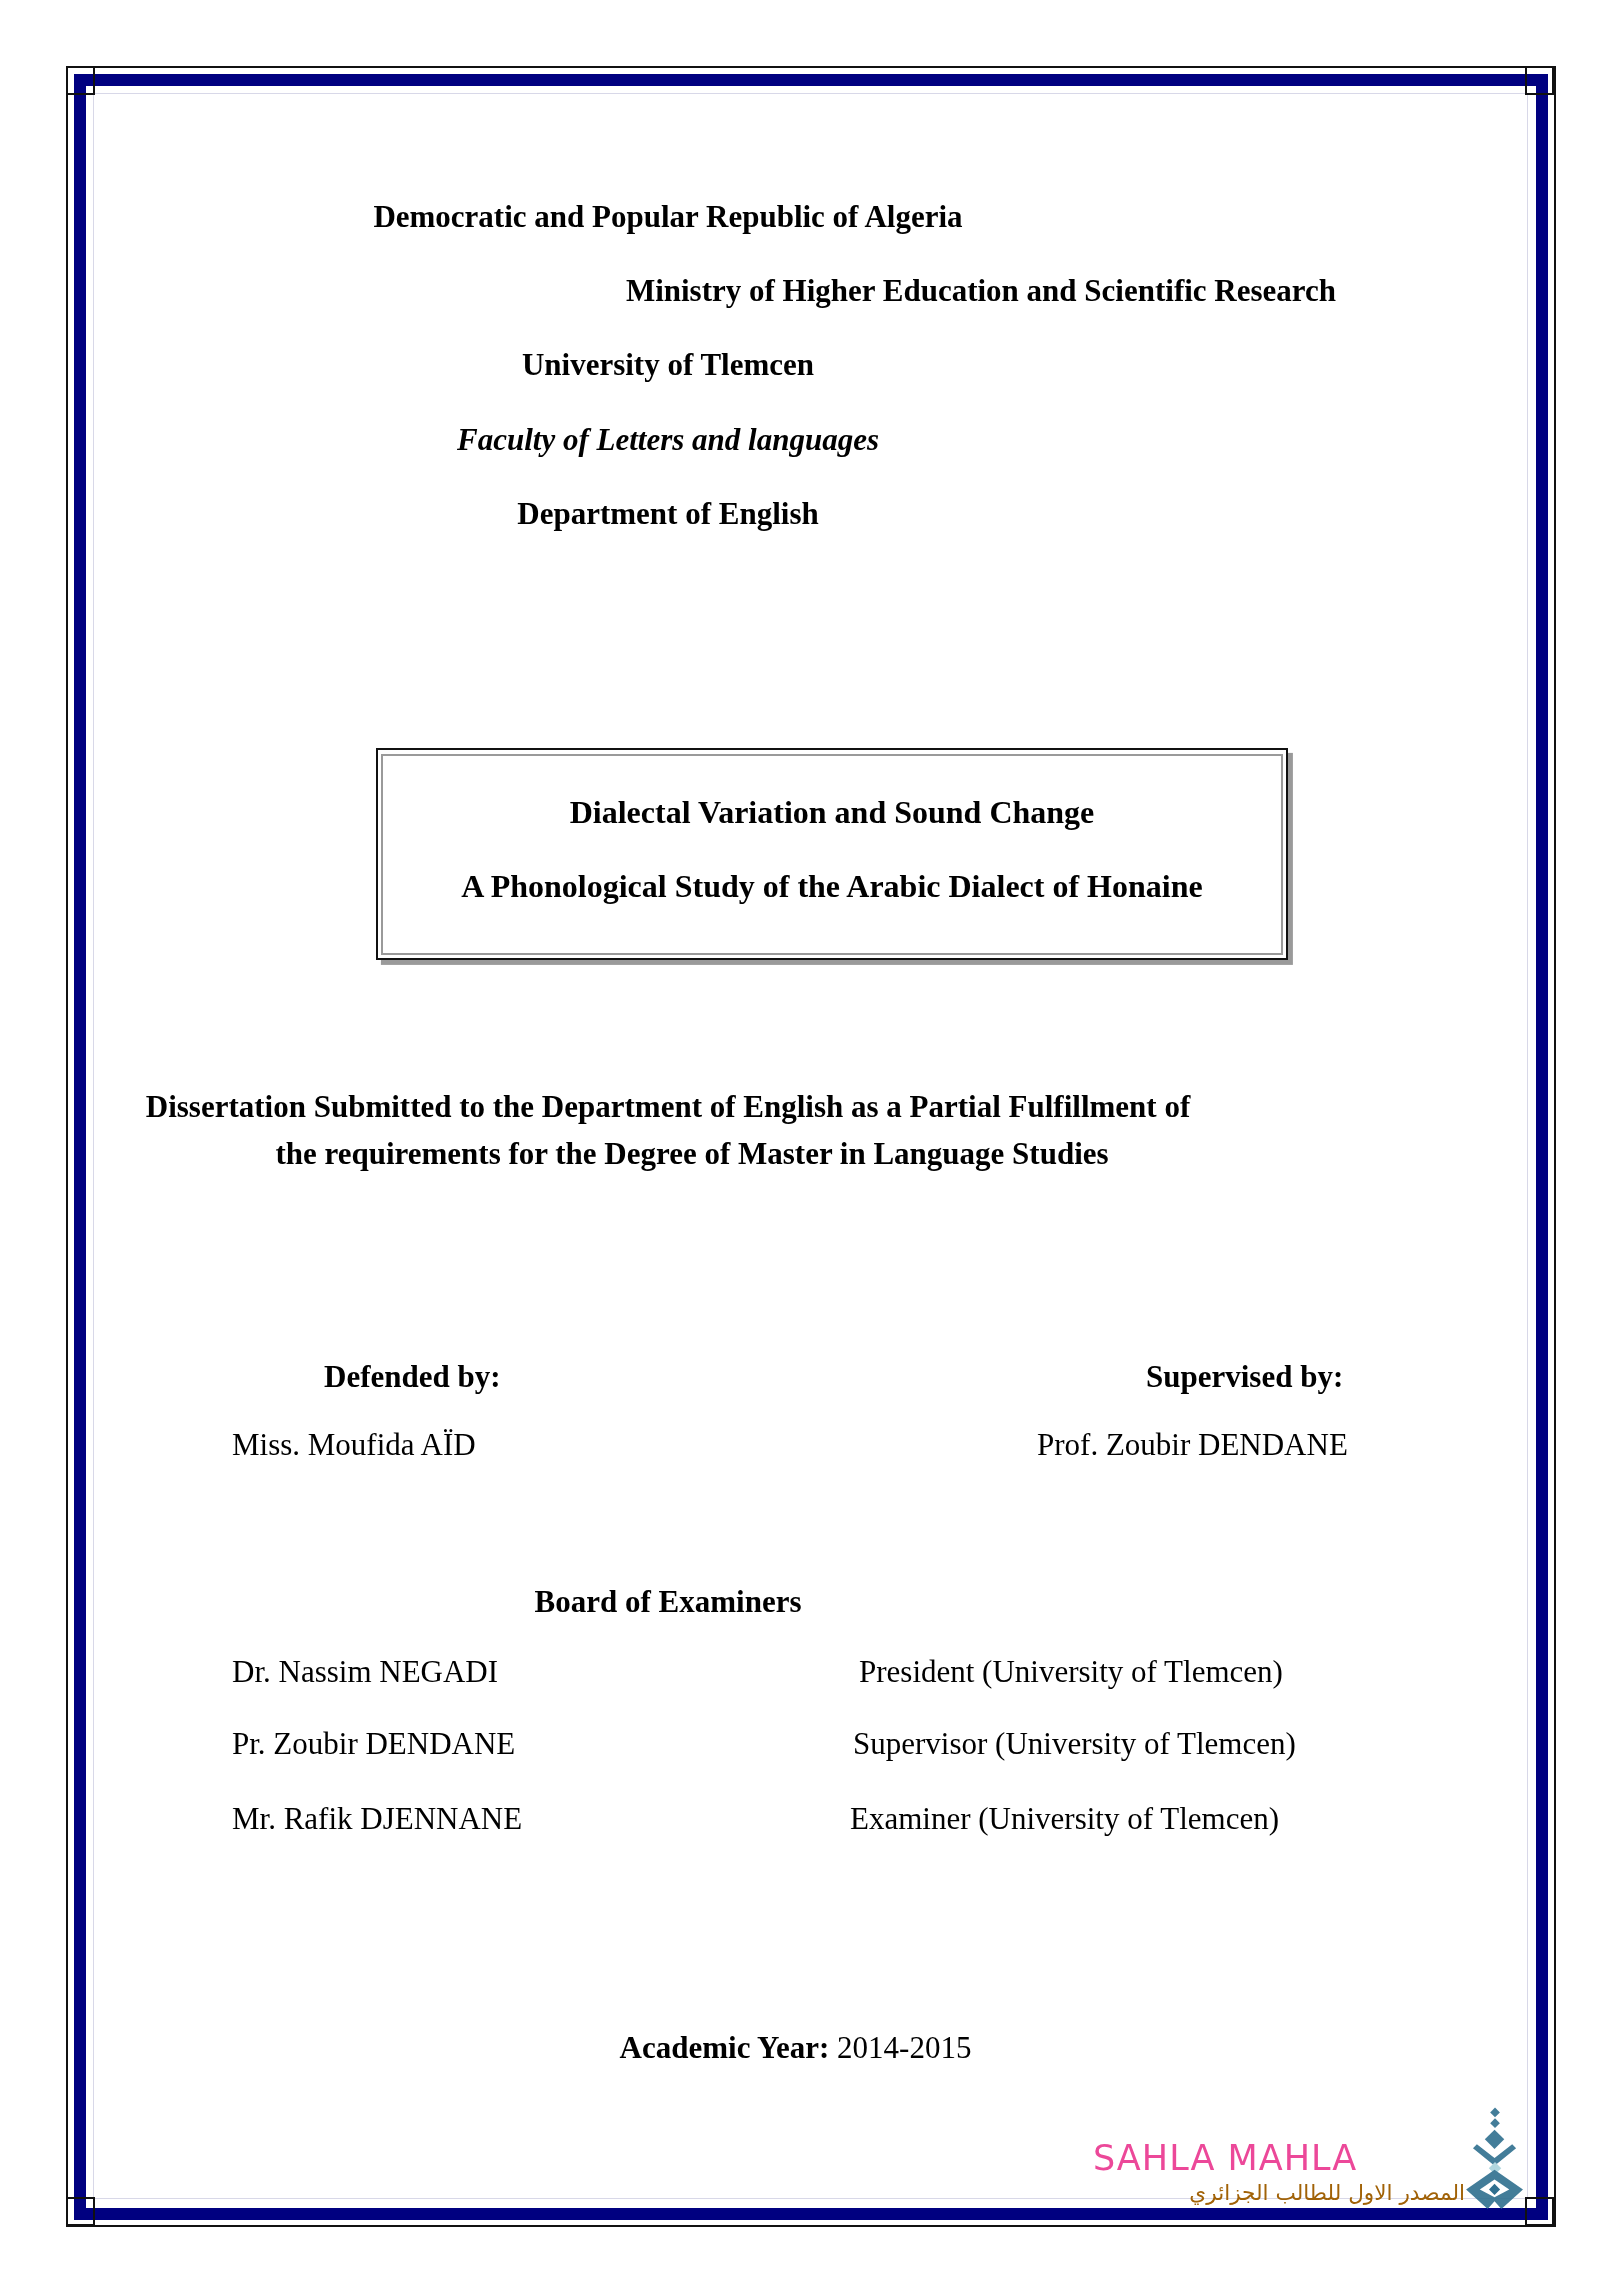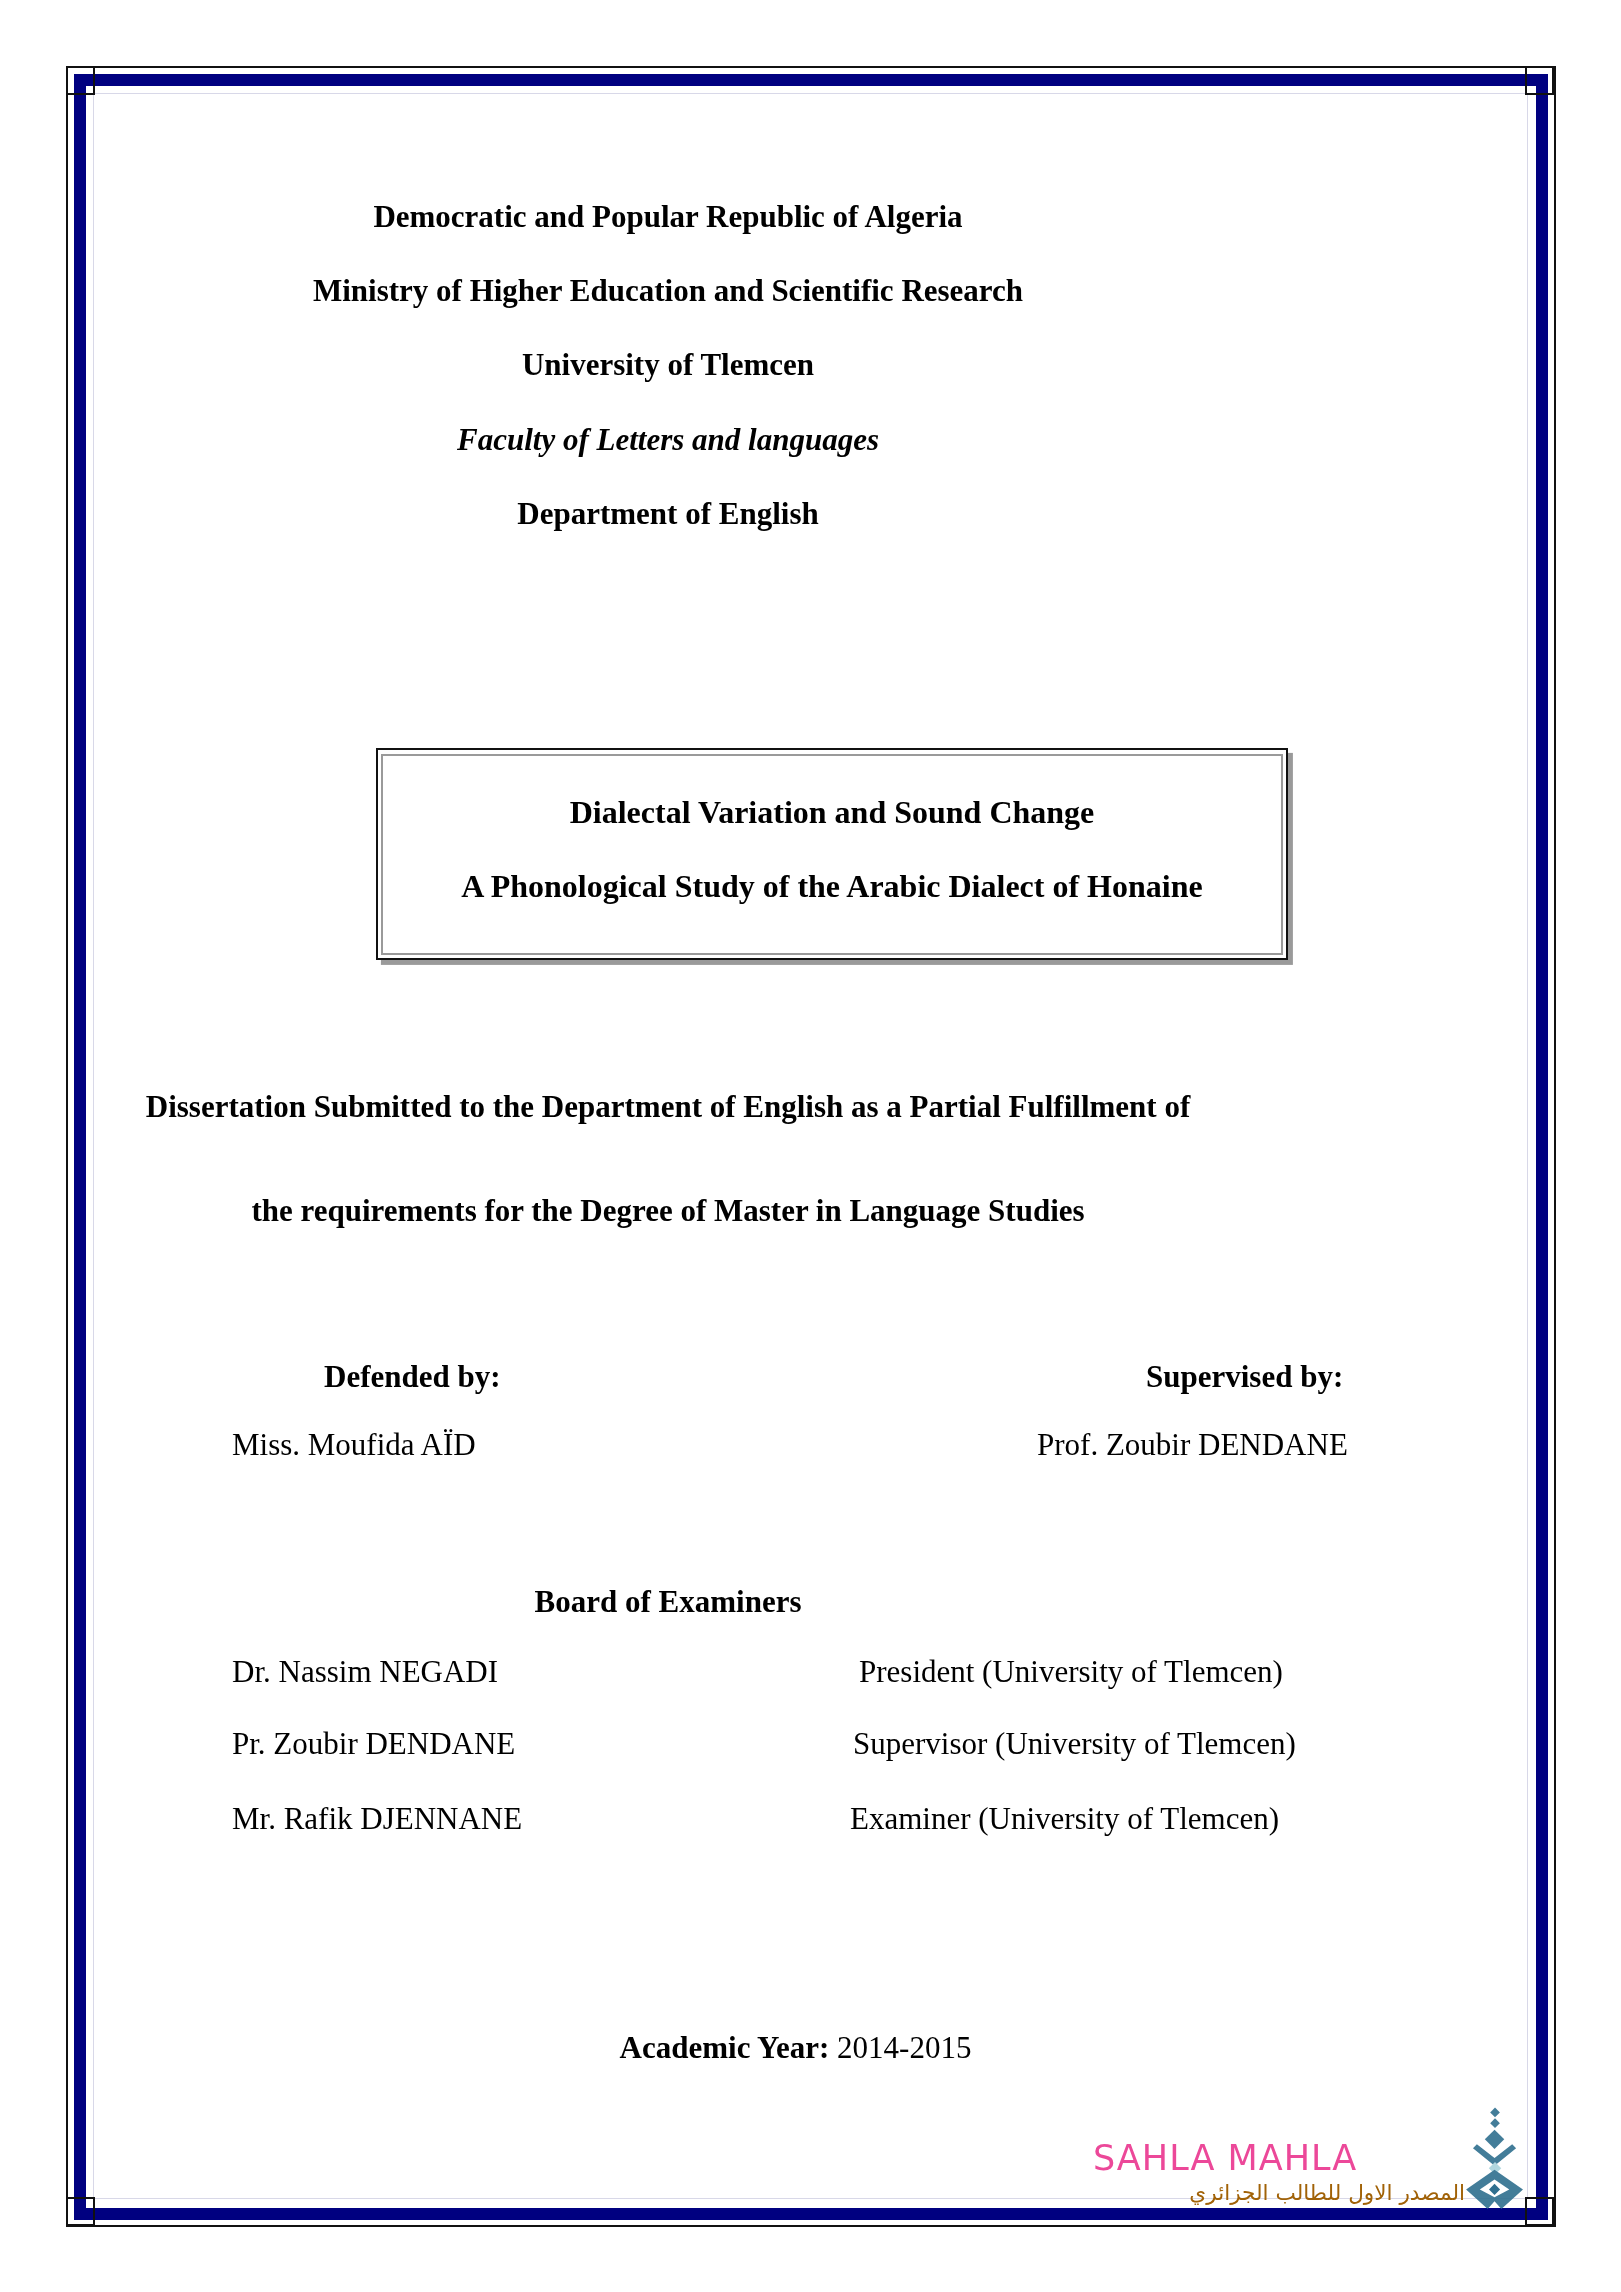--- a/index.html
+++ b/index.html
@@ -41,35 +41,35 @@
 <div class="frame-navy"></div>
 <div class="frame-inner"></div>
 <div class="corner" style="left:66px;top:66px;"></div>
 <div class="corner" style="left:66px;top:66px;width:41px;height:41px;border-width:2.9px;border-right:none;border-bottom:none;transform:translate(7.8px,7.8px);opacity:0"></div>
 <div class="corner" style="left:1525px;top:66px;"></div>
 <div class="corner" style="left:66px;top:2197px;"></div>
 <div class="corner" style="left:1525px;top:2197px;"></div>
 
 <div>
   <div class="center-line" style="top:197px;">Democratic and Popular Republic of Algeria</div>
-  <div class="center-line" style="top:271px;">Ministry of Higher Education and Scientific Research</div>
+  <div class="center-line" style="top:271px;text-align:right;">Ministry of Higher Education and Scientific Research</div>
   <div class="center-line" style="top:345px;">University of Tlemcen</div>
   <div class="center-line" style="top:420px;font-style:italic;">Faculty of Letters and languages</div>
   <div class="center-line" style="top:494px;">Department of English</div>
 </div>
 
 <div class="title-box">
   <div class="title-box-inner"></div>
   <div class="title-line" style="top:43px;">Dialectal Variation and Sound Change</div>
   <div class="title-line" style="top:117px;">A Phonological Study of the Arabic Dialect of Honaine</div>
 </div>
 
 <div>
   <div class="center-line" style="top:1087px;">Dissertation Submitted to the Department of English as a Partial Fulfillment of</div>
-  <div class="center-line" style="top:1191px;">the requirements for the Degree of Master in Language Studies</div>
+  <div class="center-line" style="top:1134px;padding-left:24px;">the requirements for the Degree of Master in Language Studies</div>
 </div>
 
 <div class="label-bold" style="left:276px;top:1357px;">Defended by:</div>
 <div class="text-reg" style="left:232px;top:1425px;">Miss. Moufida AÏD</div>
 <div class="label-bold" style="left:1098px;top:1357px;">Supervised by:</div>
 <div class="text-reg" style="left:1037px;top:1425px;">Prof. Zoubir DENDANE</div>
 
 <div class="center-line" style="top:1582px;left:0;">Board of Examiners</div>
 <div>
   <div>

